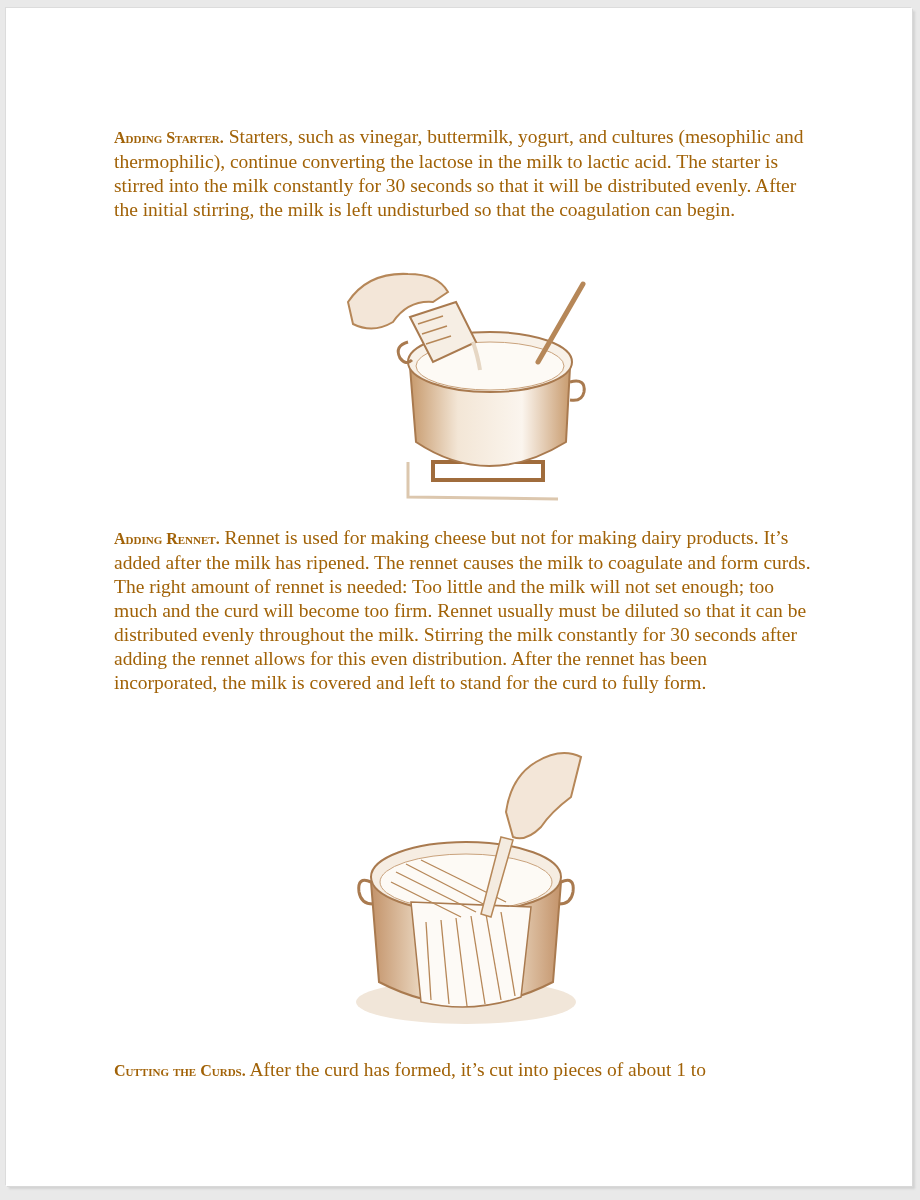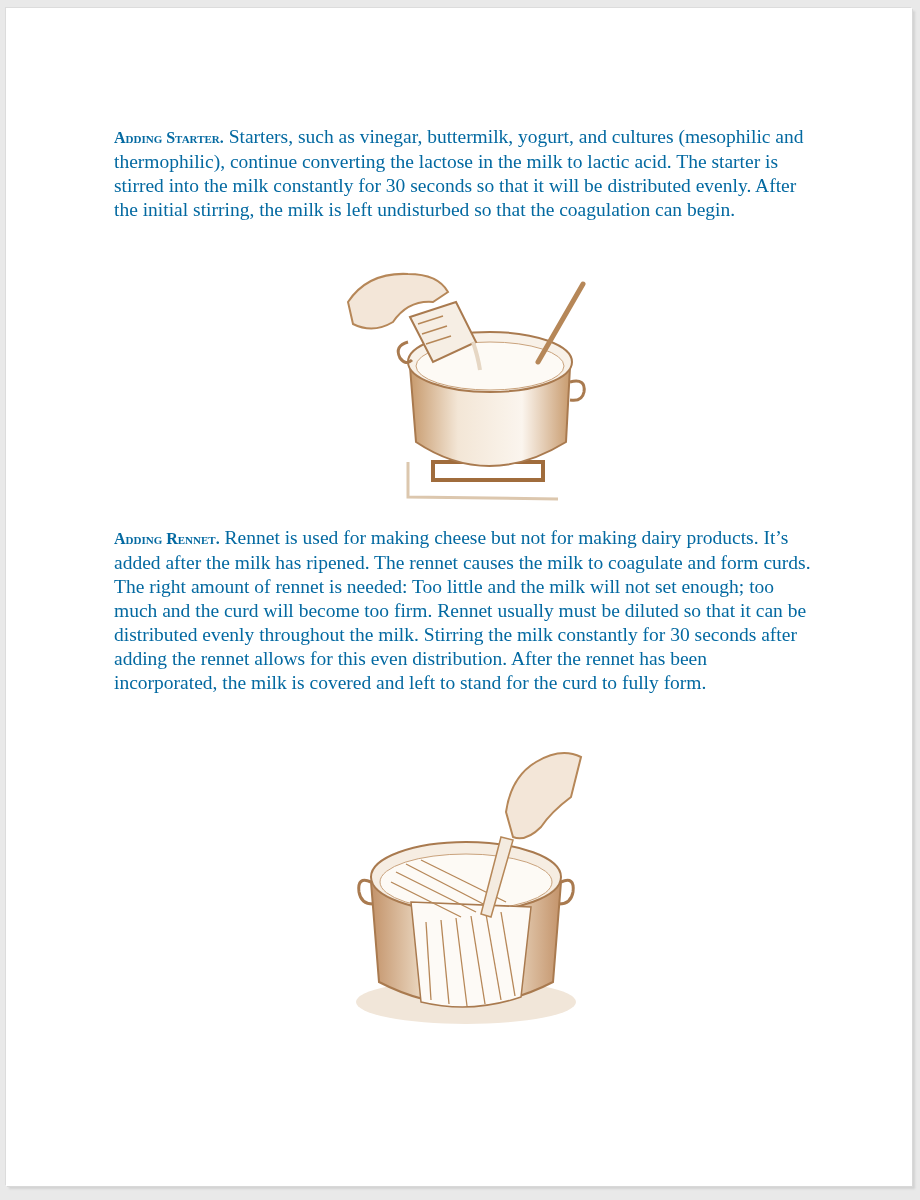--- a/index.html
+++ b/index.html
@@ -16,21 +16,21 @@
     width: 906px; height: 1178px;
     background: #ffffff;
     box-shadow: 1px 1px 0 #d8d8d8, 3px 3px 2px #d2d2d2, -1px -1px 0 #dcdcdc;
   }
   .para {
     position: absolute;
     left: 108px;
     width: 700px;
     font-size: 19.5px;
     line-height: 24px;
-    color: #0369a1;
+    color: #a16207;
     margin: 0;
   }
   .head {
     font-weight: bold;
     font-variant: small-caps;
     font-size: 16px;
     letter-spacing: 0;
   }
   .illus {
     position: absolute;
@@ -111,14 +111,15 @@
 
       <path d="M30 140 q-14 -6 -12 10 q2 12 14 12" fill="none" stroke="#a97a4f" stroke-width="3"></path>
       <path d="M220 140 q14 -6 12 10 q-2 12 -14 12" fill="none" stroke="#a97a4f" stroke-width="3"></path>
 
       <path d="M160 95 L172 98 L150 175 L140 172 Z" fill="#f4ebe0" stroke="#b68758" stroke-width="1.5"></path>
 
       <path d="M165 70 Q170 35 195 20 Q220 5 240 15 L230 55 Q210 70 200 85 Q185 100 172 95 Z" fill="#f3e6d8" stroke="#b68758" stroke-width="2"></path>
     </svg>
   </div>
 
+  <p class="para" style="top:1050px;"><span class="head">Cutting the Curds.</span><span> After the curd has formed, it’s cut into pieces of about 1 to</span></p>
 
 </div>
 
 </body></html>

